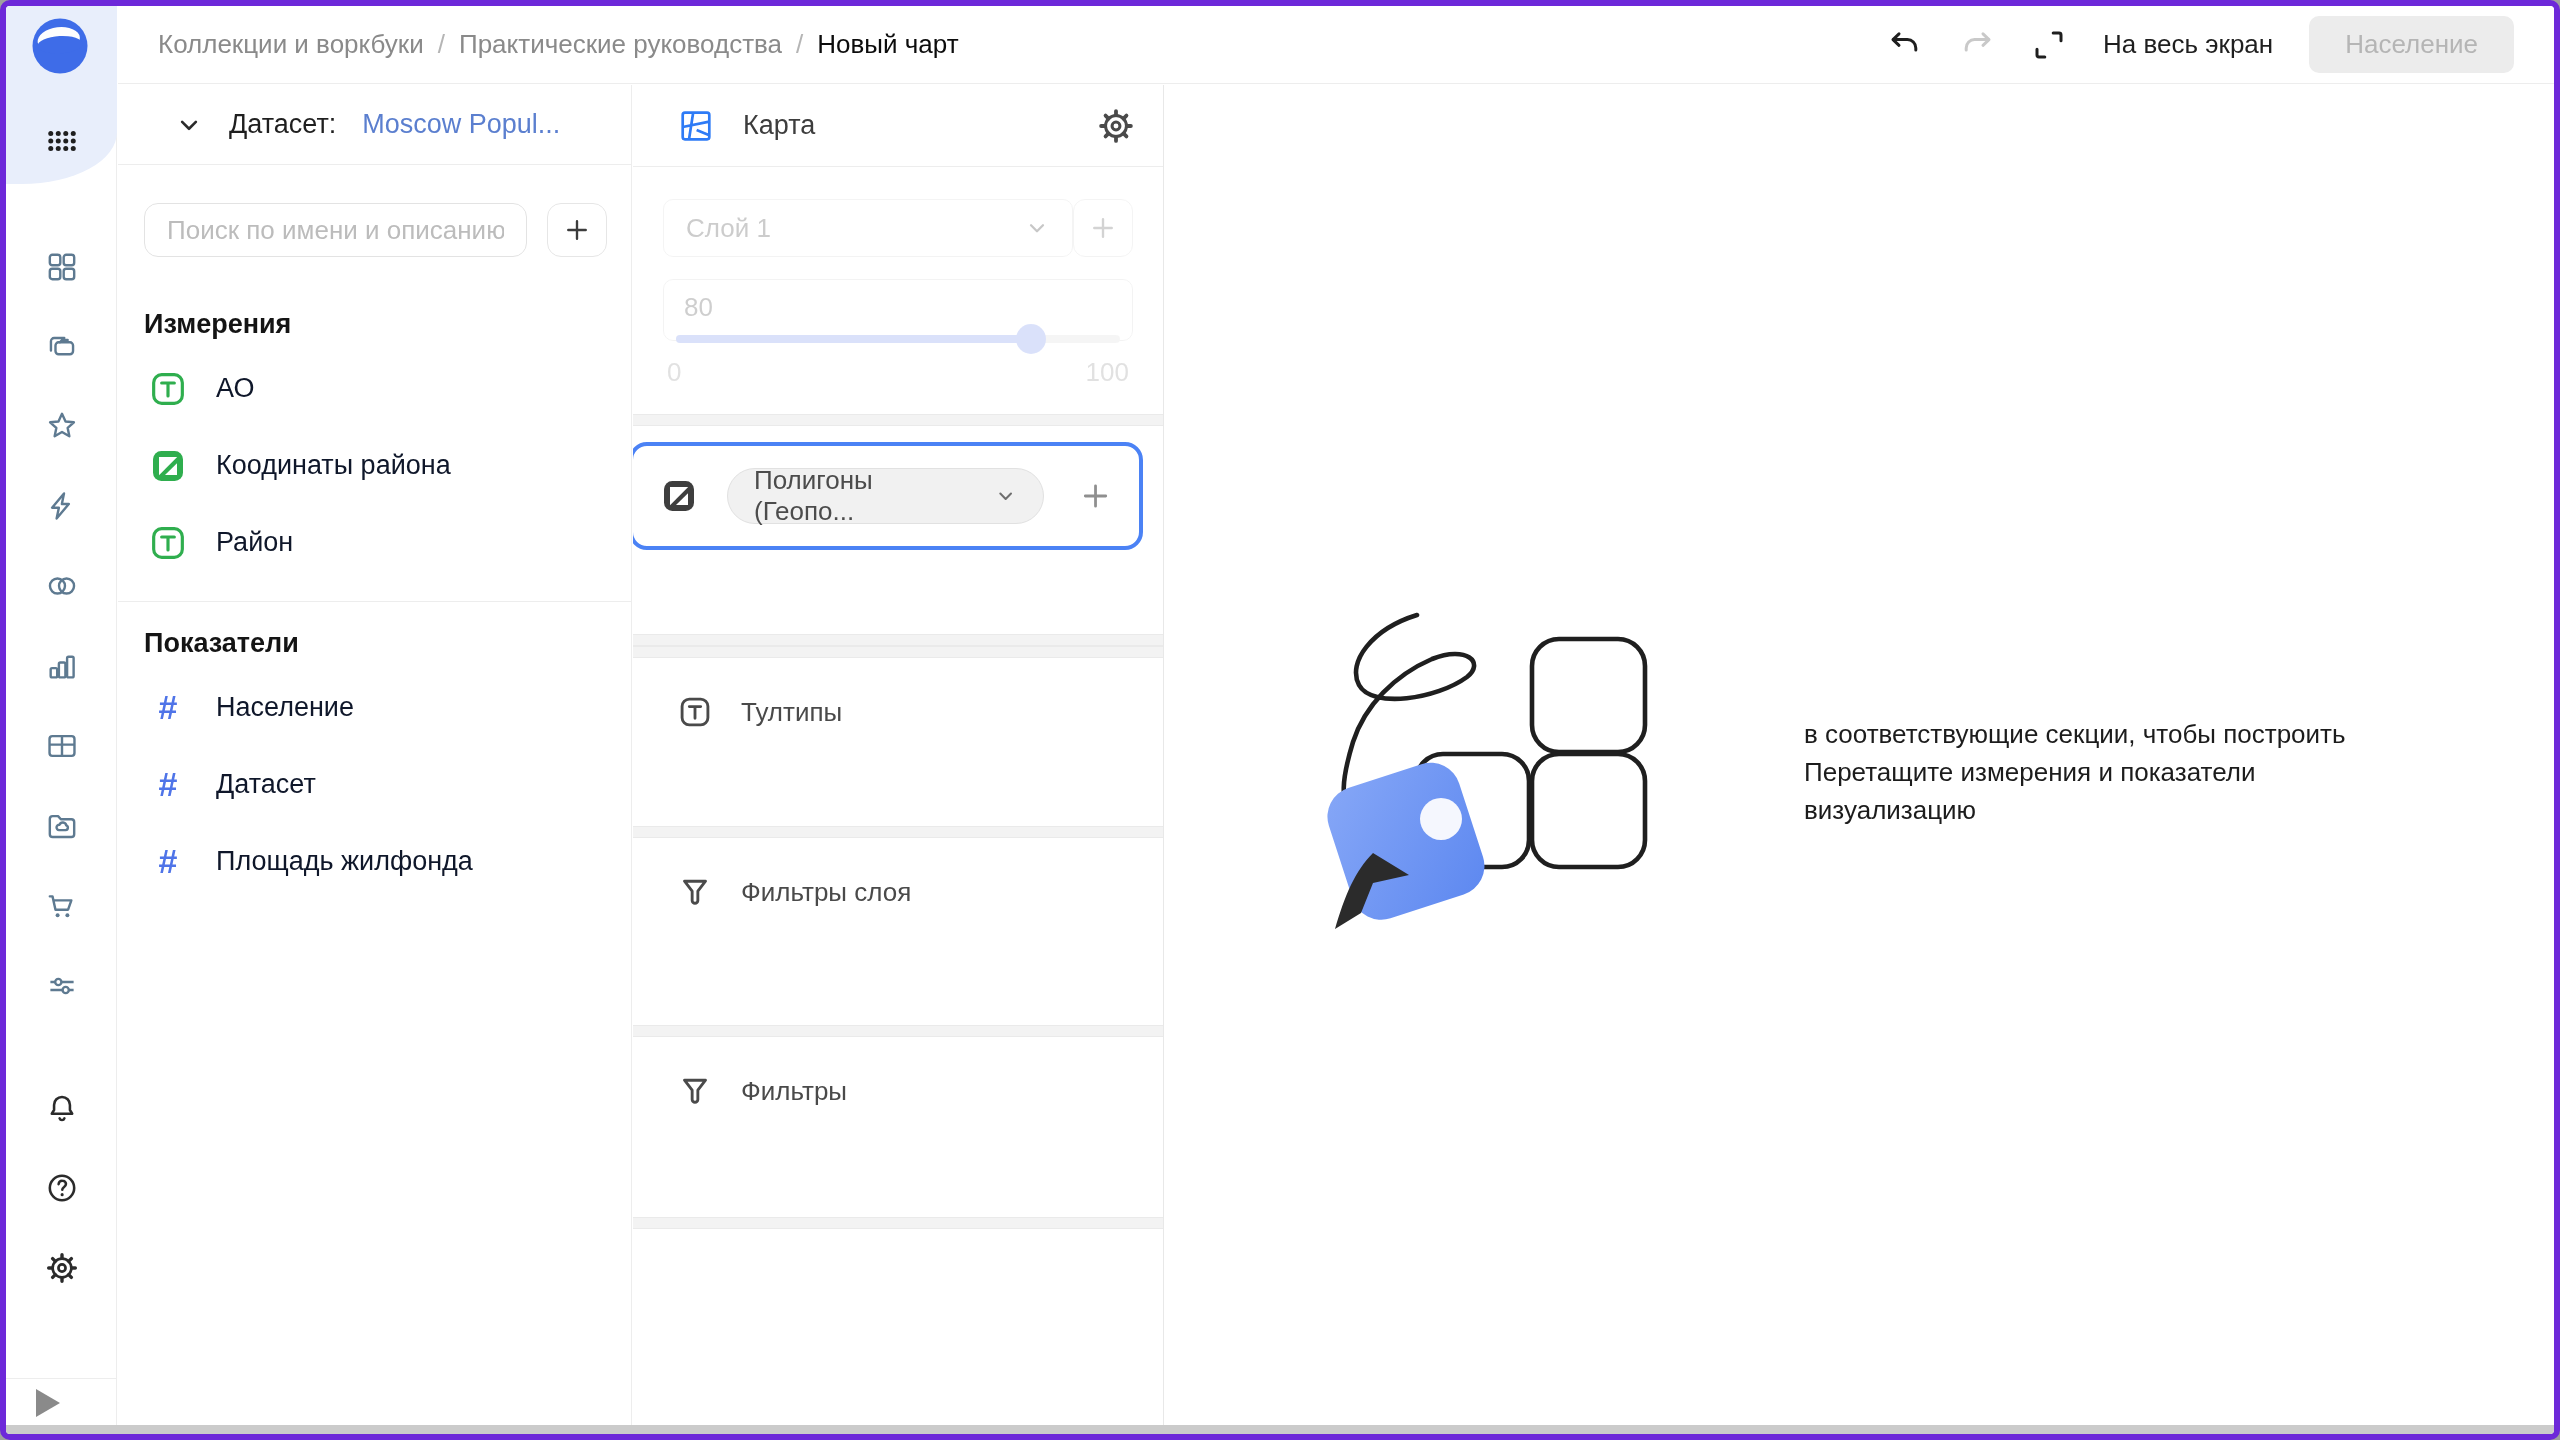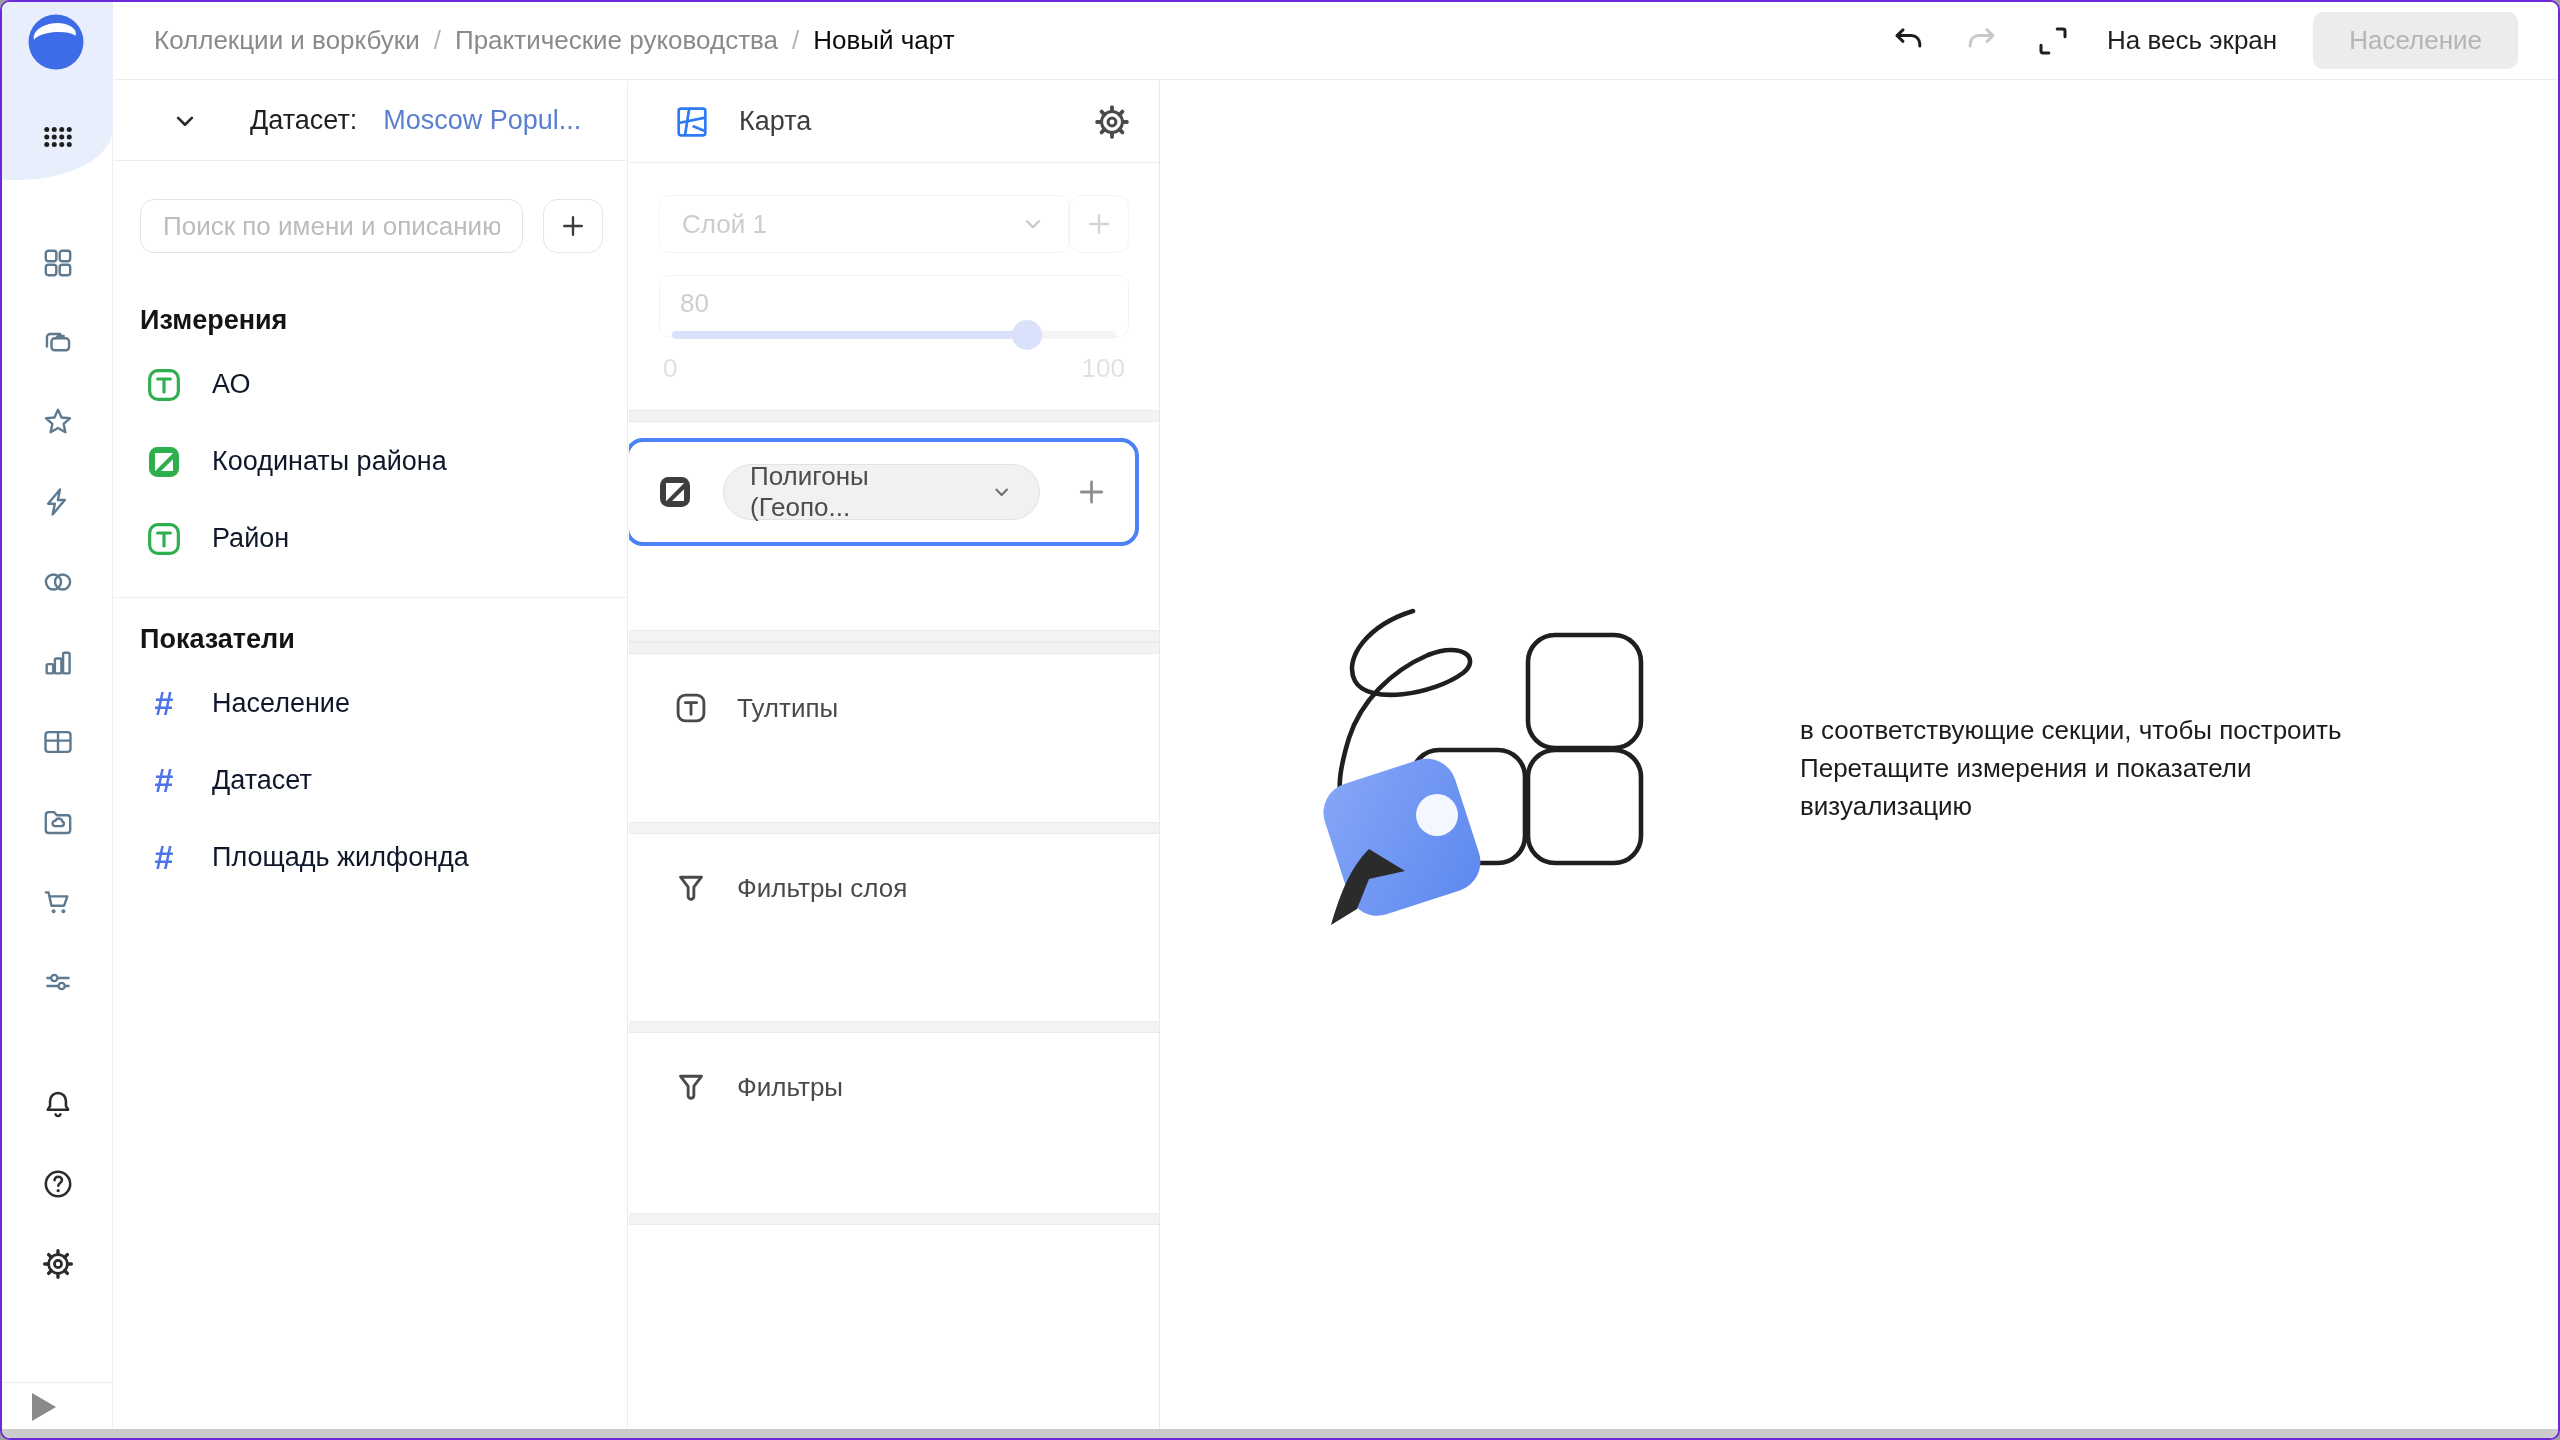--- a/index.html
+++ b/index.html
@@ -1,20 +1,20 @@
 <!DOCTYPE html>
 <html><head>
 <meta charset="utf-8">
 <style>
   * { margin:0; padding:0; box-sizing:border-box; }
   html,body { background:#9f9f9f; }
   body { font-family:"Liberation Sans", sans-serif; }
   .app {
     position:relative; width:2560px; height:1440px; background:#fff;
-    border:2px solid #6d28d9; border-radius:10px; overflow:hidden;
+    border:6px solid #6d28d9; border-radius:10px; overflow:hidden;
   }
   .bottom-strip { position:absolute; left:0; right:0; bottom:0; height:9px; background:#cbcbcb; }
 
   
   .rail { position:absolute; left:0; top:0; bottom:9px; width:111px; background:#fff; border-right:1px solid #ededed; }
   .rail-top { position:absolute; left:0; top:0; width:111px; height:178px; background:#e8eefb; border-bottom-right-radius:95px 52px; }
   .rail-logo { position:absolute; left:22px; top:10px; width:64px; height:60px; }
   .rail-apps { position:absolute; left:36px; top:120px; width:40px; height:30px; color:#1f1f1f; }
   .rail-icon { position:absolute; left:39px; width:34px; height:34px; color:#5e7a91; cursor:pointer; }
   .rail-icon.dark { color:#2b2b2b; }
@@ -33,21 +33,21 @@
   .tb-icon.disabled { color:#c9c9c9; cursor:default; }
   .tb-icon svg { width:100%; height:100%; display:block; }
   .fullscreen-label { font-size:26px; color:#1f1f1f; cursor:pointer; }
   .saved-btn { background:#ececec; color:#b5b5b5; font-size:26px; border:none; border-radius:10px; padding:13px 36px; font-family:inherit; }
 
   
   .fields { position:absolute; left:112px; top:79px; width:514px; bottom:9px; background:#fff; border-right:1px solid #ededed; overflow:hidden; }
   .dataset-row { height:80px; border-bottom:1px solid #ededed; display:flex; align-items:center; padding-left:56px; font-size:27px; }
   .chev { width:30px; height:30px; color:#2b2b2b; }
   .chev svg { width:100%; height:100%; display:block; }
-  .dataset-label { color:#1f1f1f; margin-left:50px; }
+  .dataset-label { color:#1f1f1f; margin-left:25px; }
   .dataset-name { color:#5b7fcf; margin-left:26px; cursor:pointer; }
   .search-row { display:flex; gap:20px; margin:38px 24px 0 26px; }
   .search-input { flex:1; height:54px; border:1px solid #e3e3e3; border-radius:14px; font-family:inherit; font-size:26px; color:#333; padding:0 22px; outline:none; }
   .search-input::placeholder { color:#bcbcbc; }
   .plus-btn { width:60px; height:54px; border:1px solid #e6e6e6; border-radius:14px; background:#fff; color:#3c3c3c; display:flex; align-items:center; justify-content:center; cursor:pointer; }
   .plus-btn svg { width:30px; height:30px; }
   .fsec-title { margin:52px 0 10px 26px; font-size:27px; font-weight:bold; color:#141414; }
   .field-row { display:flex; align-items:center; gap:28px; margin-left:30px; height:77px; cursor:grab; }
   .fld-ic { width:40px; height:40px; color:#2fae4e; }
   .fld-ic svg { width:100%; height:100%; display:block; }

